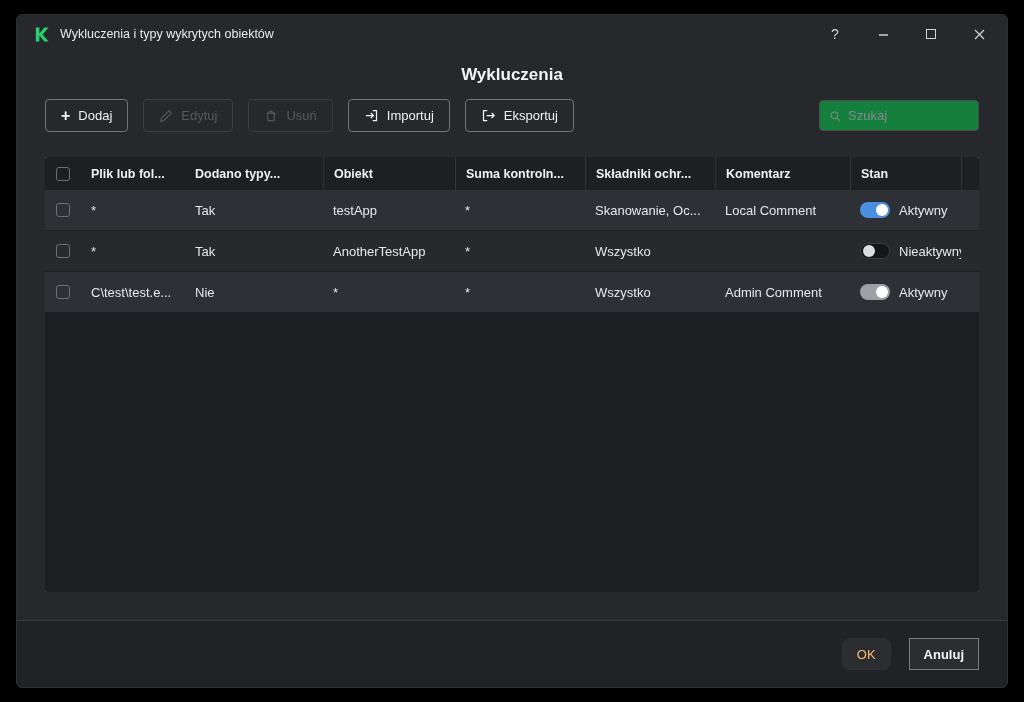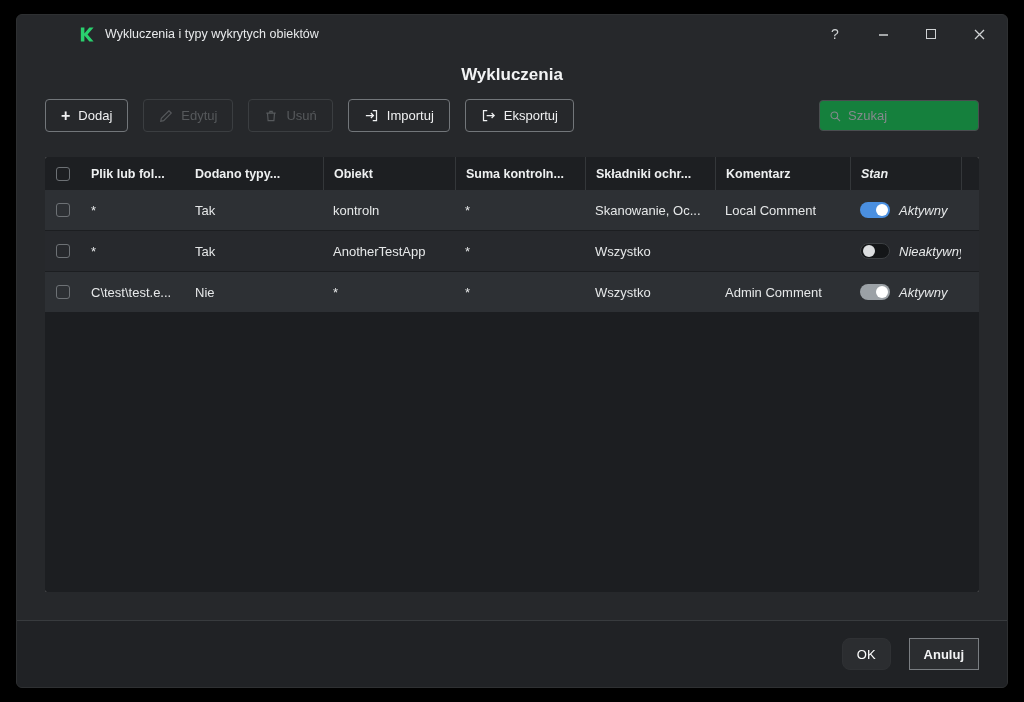--- a/index.html
+++ b/index.html
@@ -3,21 +3,21 @@
 <meta charset="utf-8">
 <style>
   * { margin:0; padding:0; box-sizing:border-box; }
   html,body { width:1024px; height:702px; background:#000; font-family:"Liberation Sans", sans-serif; }
   .window {
     position:absolute; left:16px; top:14px; width:992px; height:674px;
     background:#26282b; border:1px solid #2e3032; border-radius:6px;
     overflow:hidden; color:#eceeef; display:flex; flex-direction:column;
   }
   
-  .titlebar { height:38px; display:flex; align-items:center; padding:0 12px 0 16px; flex:none;margin-left:45px; }
+  .titlebar { height:38px; display:flex; align-items:center; padding:0 12px 0 16px; flex:none; }
   .logo { width:17px; height:17px; margin-right:10px; flex:none; }
   .win-title { font-size:12.5px; color:#e8eaec; flex:1; }
   .win-controls { display:flex; align-items:center; gap:16px; }
   .win-btn { width:32px; height:28px; display:flex; align-items:center; justify-content:center;
     color:#cfd2d4; font-size:14px; cursor:default; border-radius:4px; }
   .max-glyph { width:10px; height:10px; border:1.2px solid #cfd2d4; display:inline-block; }
   
   .content { padding:0 28px; flex:1; display:flex; flex-direction:column; }
   .page-heading { font-size:17px; font-weight:bold; color:#f2f3f4; margin:12px 2px 0 2px;text-align:center; }
   .toolbar { display:flex; align-items:center; margin-top:14px; gap:15px; }
@@ -47,33 +47,33 @@
   .th { display:flex; align-items:center; padding:0 10px; }
   .thead .sep { border-left:1px solid #34373a; }
   .trow { height:41px; display:flex; align-items:stretch; flex:none; font-size:13px; color:#e6e8e9;
     border-bottom:1px solid #1c1e21; }
   .trow.odd { background:#2d3034; }
   .trow.even { background:#27292d; }
   .td { display:flex; align-items:center; padding:0 10px; overflow:hidden; white-space:nowrap; }
   .col-check { width:36px; justify-content:center; padding:0; }
   .col-1 { width:104px; } .col-2 { width:138px; } .col-3 { width:132px; }
   .col-4 { width:130px; } .col-5 { width:130px; } .col-6 { width:135px; }
-  .col-7 { flex:1;font-style:italic; } .col-sb { width:18px; padding:0; }
+  .col-7 { flex:1; } .col-sb { width:18px; padding:0; }
   .checkbox { width:14px; height:14px; border:1.5px solid #6d7175; border-radius:3px; background:transparent; }
   .toggle { width:30px; height:16px; border-radius:9px; position:relative; display:inline-block; margin-right:9px; flex:none; }
   .toggle::after { content:""; position:absolute; top:2px; width:12px; height:12px; border-radius:50%; background:#fff; }
   .t-blue { background:#4a8fe0; } .t-blue::after { right:2px; }
   .t-gray { background:#9ba1a6; } .t-gray::after { right:2px; }
   .t-off { background:#141618; border:1px solid #3c3f42; } .t-off::after { left:2px; top:1px; background:#dcdee0; }
   .tbody-empty { flex:1; background:#1c1e21; }
   
   .footer { flex:none; height:67px; background:#202225; border-top:1px solid #383b3e;
     display:flex; align-items:center; justify-content:flex-end; gap:18px; padding:0 28px; }
   .btn-ok { height:32px; min-width:44px; padding:0 14px; background:#2b2d30; border:1px solid #2f3134;
-    border-radius:8px; color:#ffffff; font-size:13px; font-family:inherit; }
+    border-radius:8px; color:#fdba74; font-size:13px; font-family:inherit; }
   .btn-cancel { height:32px; padding:0 14px; background:#2b2d30; border:1px solid #7a7e82;
     border-radius:0; color:#f2f3f4; font-size:13px; font-family:inherit; font-weight:bold; cursor:pointer; }
 </style>
 </head>
 <body>
 
 <div class="window">
 
   <div class="titlebar">
     <svg class="logo" viewBox="0 0 24 24">
@@ -158,21 +158,21 @@
         <div class="th col-7 sep">Stan</div>
         <div class="th col-sb sep"></div>
       </div>
 
       <div class="trow odd">
         <div class="td col-check">
             <span class="checkbox"></span>
           </div>
         <div class="td col-1">*</div>
         <div class="td col-2">Tak</div>
-        <div class="td col-3">kontroln</div>
+        <div class="td col-3">testApp</div>
         <div class="td col-4">*</div>
         <div class="td col-5">Skanowanie, Oc...</div>
         <div class="td col-6">Local Comment</div>
         <div class="td col-7">
           <span class="toggle t-blue"></span>
           <span>Aktywny</span>
         </div>
         <div class="td col-sb"></div>
       </div>
 

